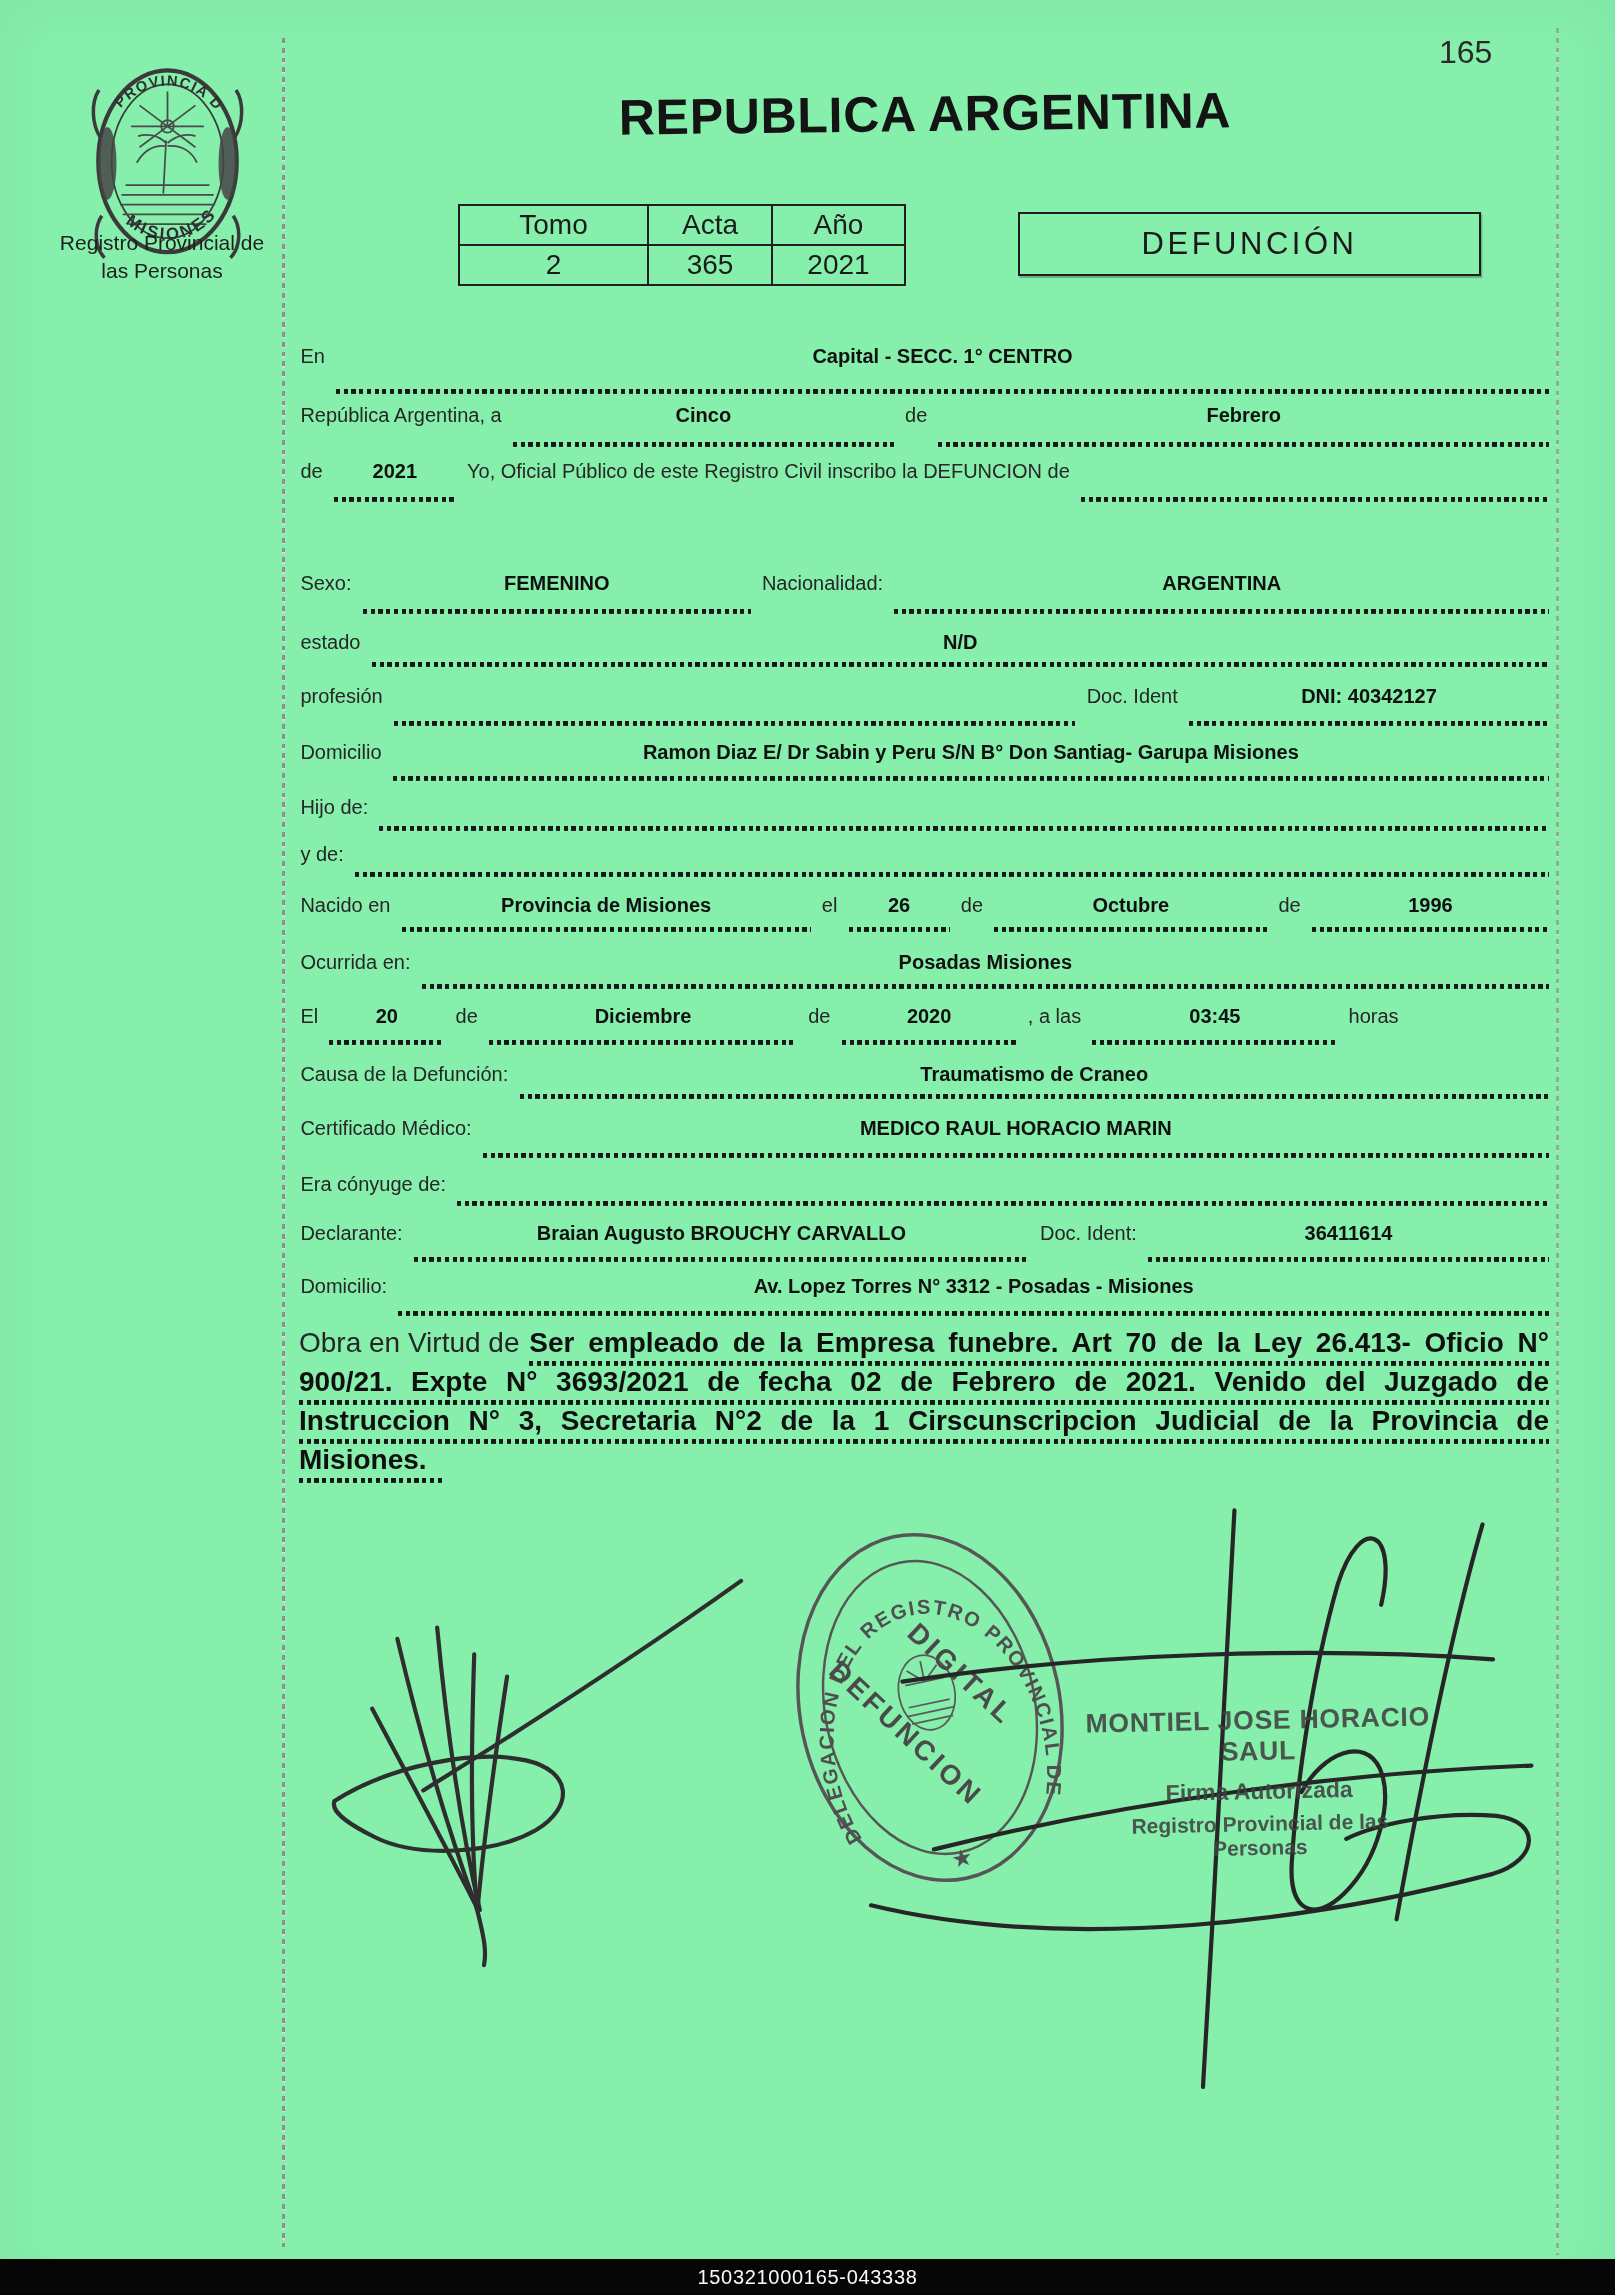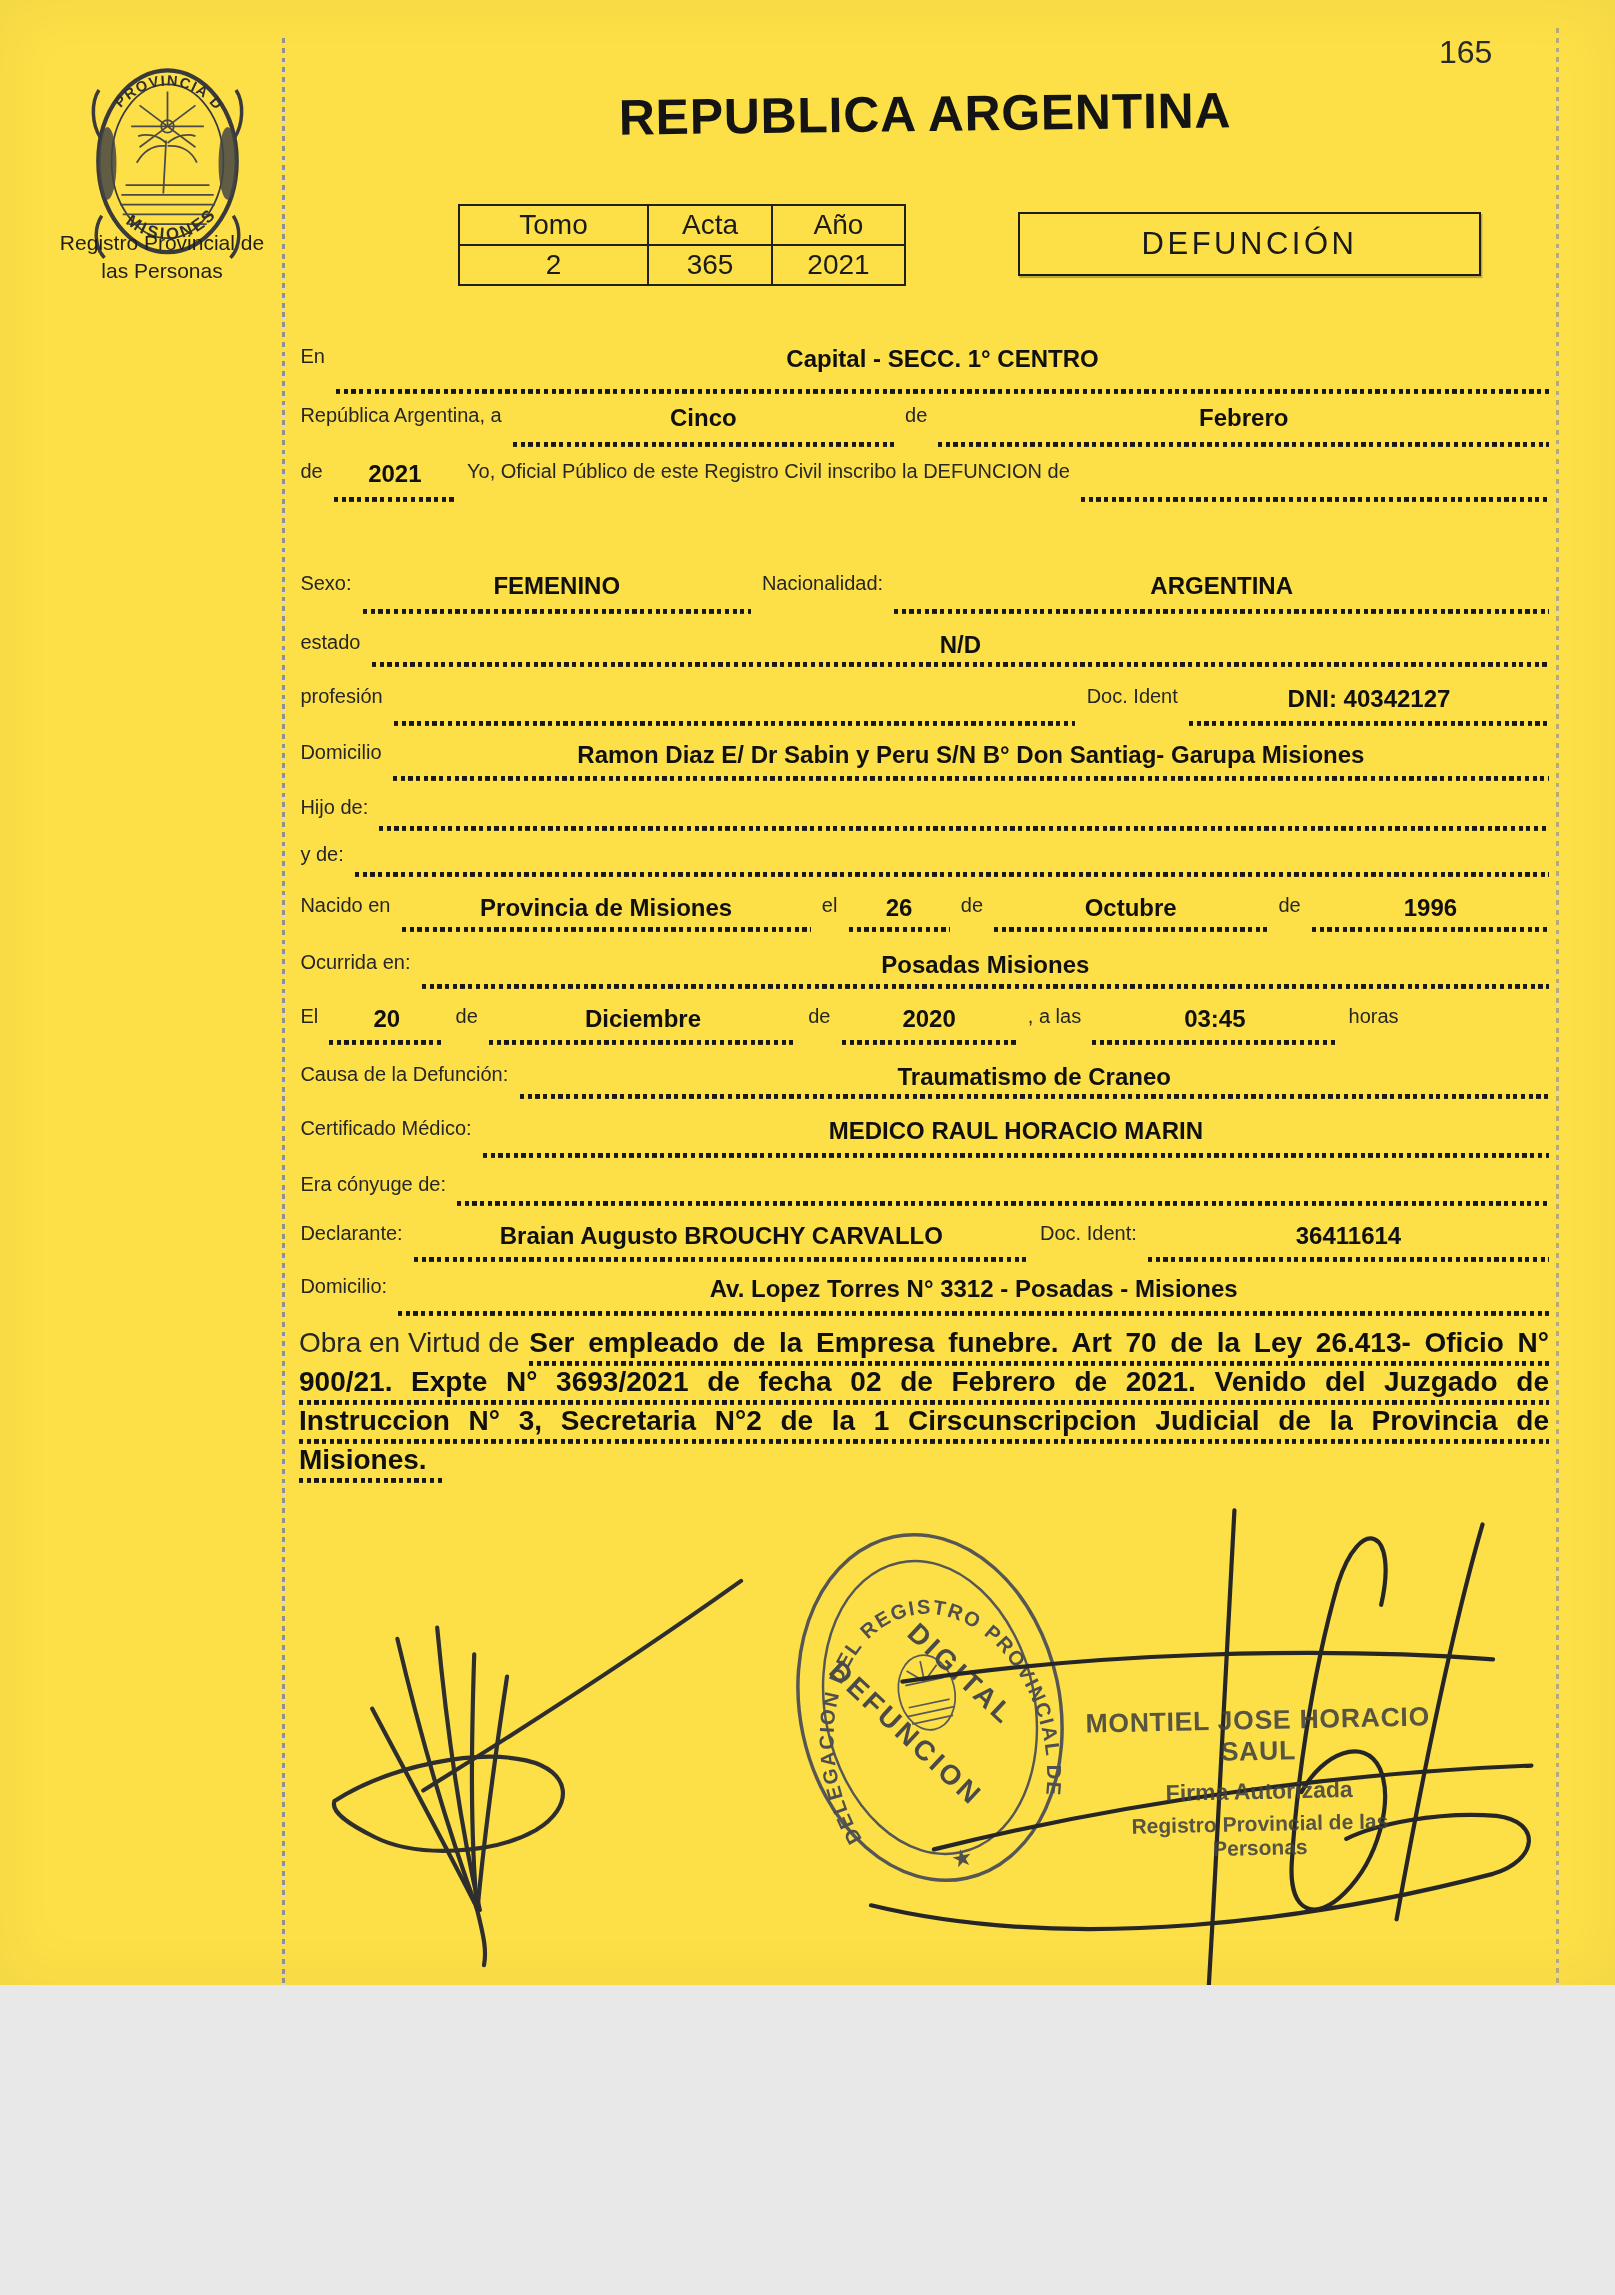--- a/index.html
+++ b/index.html
@@ -1,18 +1,18 @@
 <!DOCTYPE html>
 <html style="font-size:11.2px"><head>
 <meta charset="utf-8">
 <style>
   html,body { margin:0; padding:0; background:#e8e8e8; }
   .page {
-    position:relative; width:1615px; height:1985px; margin:0 auto;
-    background:#fde047; overflow:hidden; color:#1c1c1c;
+    position:relative; width:1615px; height:2295px; margin:0 auto;
+    background:#86efac; overflow:hidden; color:#1c1c1c;
     font-family:"Liberation Sans", sans-serif;
     box-shadow: inset 0 0 63px rgba(0,0,0,0.05);
   }
   
   .vsep {
     position:absolute; width:2.8px;
     background-image: repeating-linear-gradient(180deg,#8f8f8f 0 4.9px,#d8d8d8 4.9px 6.3px,transparent 6.3px 9.8px);
   }
   .vsep.left  { left:282px; top:38px;  height:2209px; }
   .vsep.right { left:1556px; top:28px; height:2227px; opacity:.65; }
@@ -37,21 +37,21 @@
   .typebox { position:absolute; left:1018px; top:212px; width:459px; height:60px;
              border:2.8px solid #1d1d1d; display:flex; align-items:center; justify-content:center;
              font-size:31px; letter-spacing:3.5px; color:#1a1a1a;
              box-shadow:1.4px 2.1px 0 rgba(0,0,0,.25); }
 
   
   .row { position:absolute; left:299px; right:66px; display:flex; align-items:stretch; }
   .lbl { font-size:20px; color:#262626; white-space:nowrap; padding:0 11.2px; flex:0 0 auto; }
   .lbl.first { padding-left:1.4px; }
   .u   { display:flex; justify-content:center; align-items:flex-start;
-         font-size:24px; font-weight:bold; color:#101010; white-space:nowrap;
+         font-size:20px; font-weight:bold; color:#101010; white-space:nowrap;
          background-image:repeating-linear-gradient(90deg,#171717 0 4.2px,transparent 4.2px 7.7px);
          background-size:100% 4.9px; background-repeat:no-repeat; background-position:0 100%;text-align:center; }
   .grow { flex:1 1 auto; min-width:0; }
 
   
   .obra { position:absolute; left:299px; right:66px; top:1327px; font-size:28px; }
   .obra .oline { height:39px; font-weight:bold; color:#101010;
          background-image:repeating-linear-gradient(90deg,#171717 0 4.2px,transparent 4.2px 7.7px);
          background-size:100% 4.9px; background-repeat:no-repeat; background-position:0 100%;
          text-align:justify; text-align-last:justify; overflow:hidden; }

